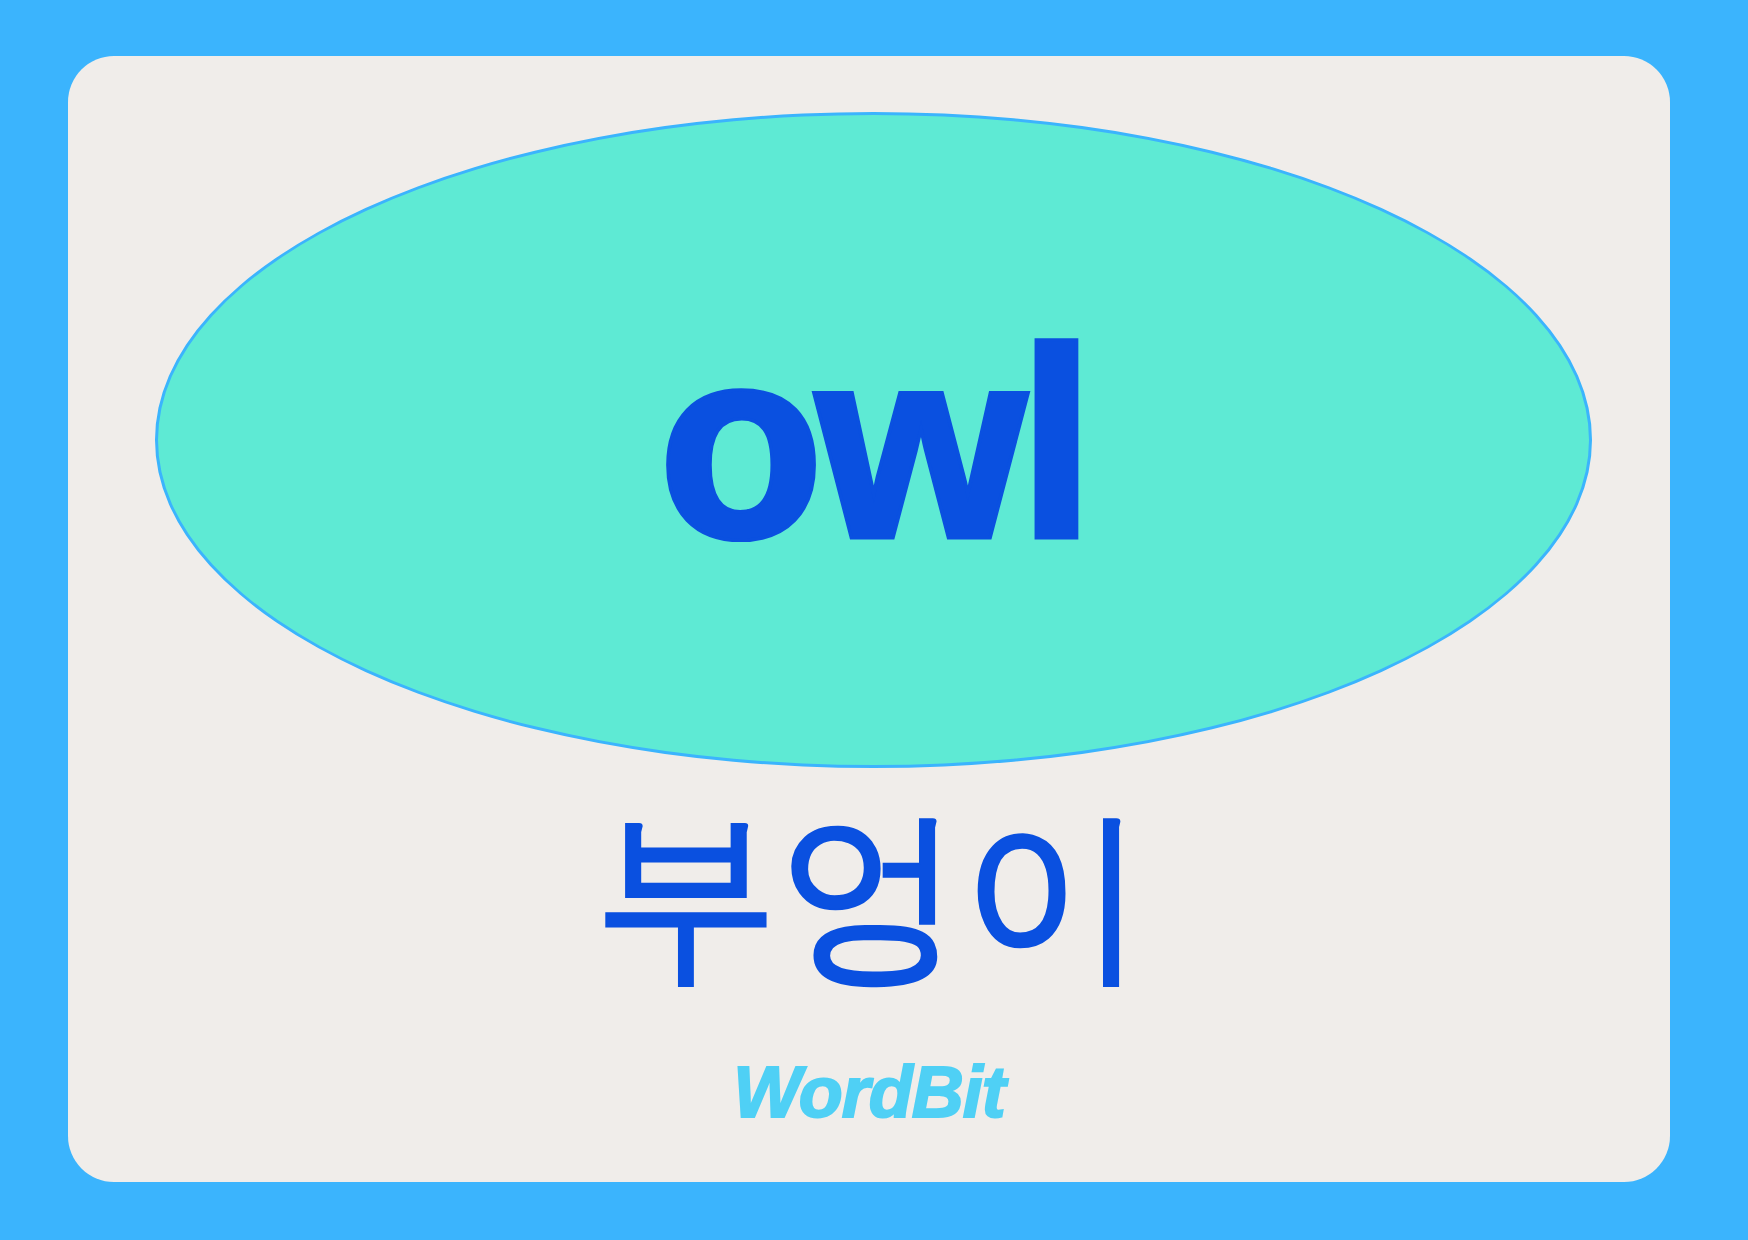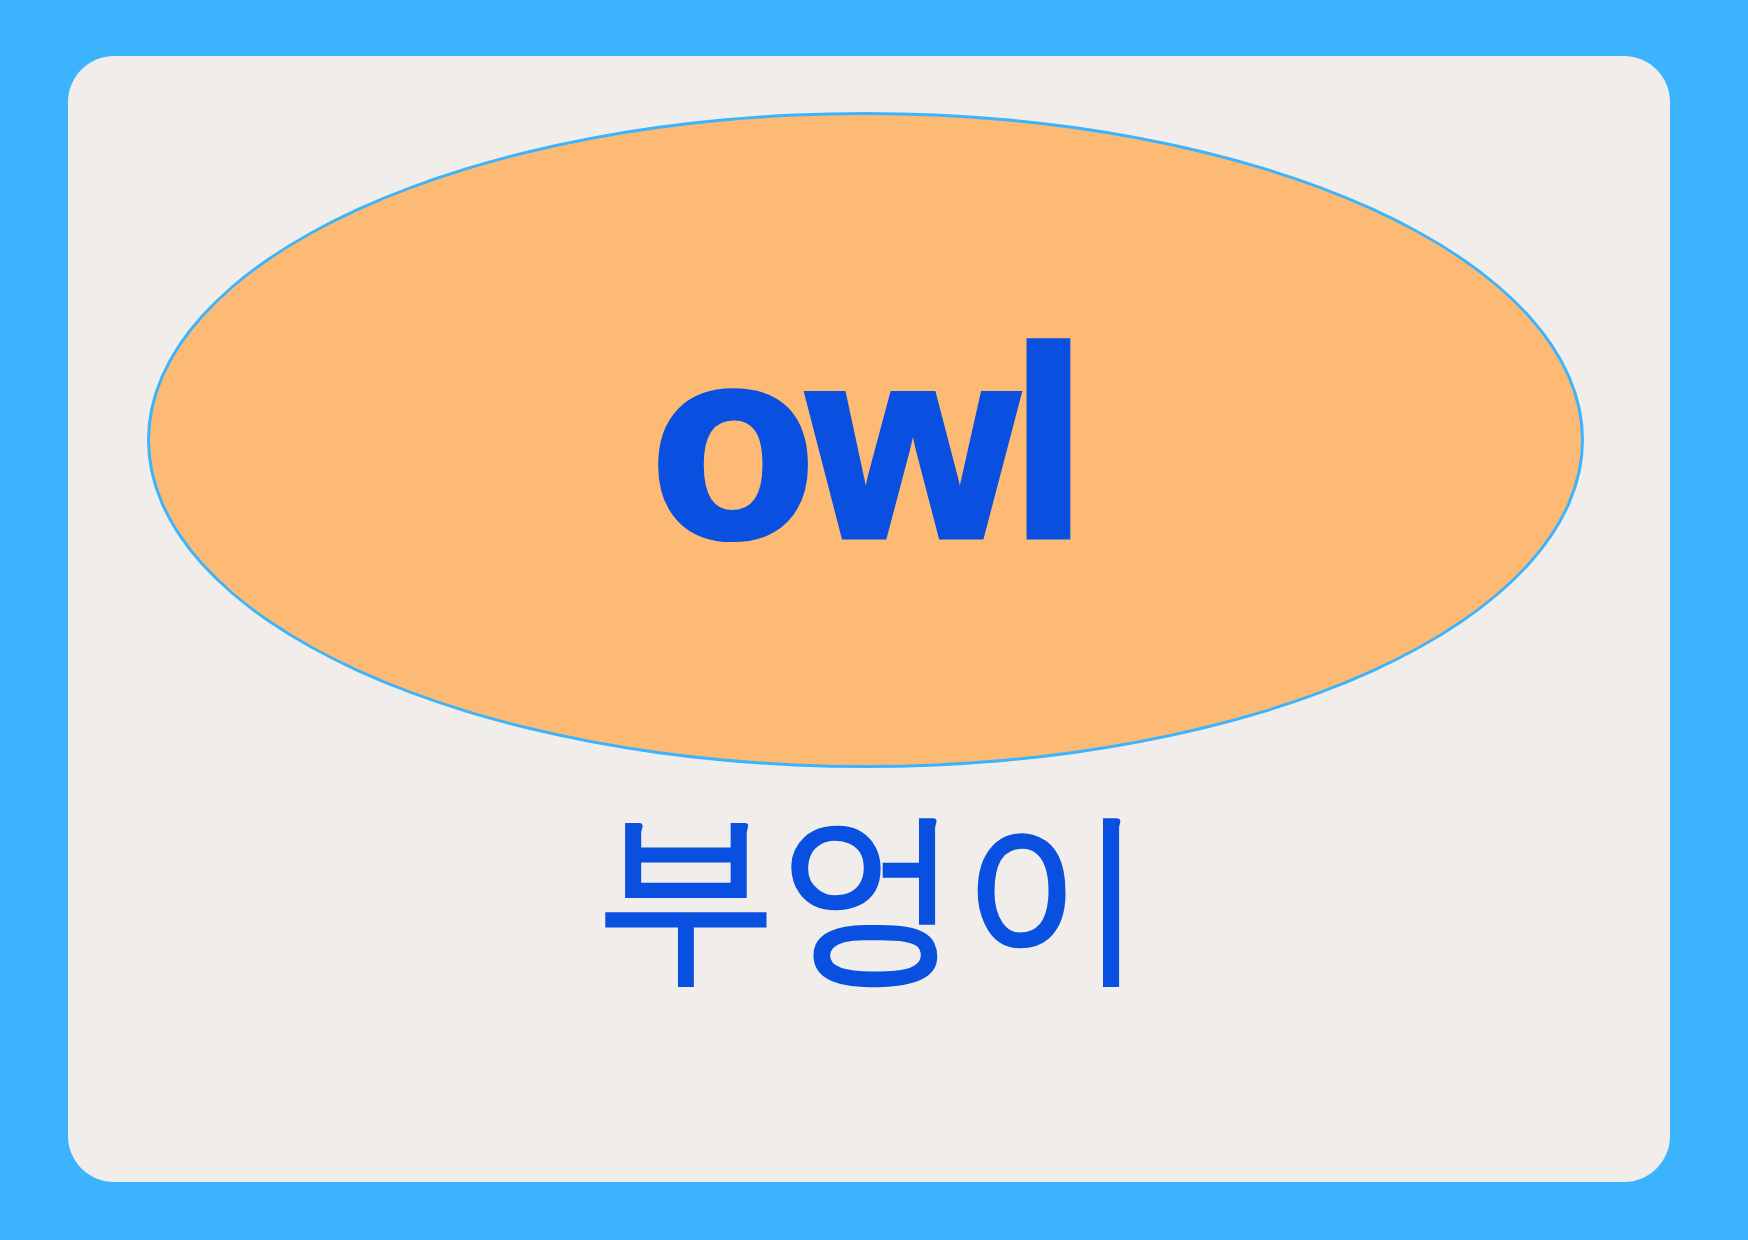--- a/index.html
+++ b/index.html
@@ -29,26 +29,26 @@
     width: 1602px;
     height: 1126px;
     background: #f0edea;
     border-radius: 46px;
     overflow: hidden;
   }
 
   
   #word-ellipse {
     position: absolute;
-    left: 79px;              
+    left: 87px;              
     top: 56px;               
     width: 1437px;           
     height: 656px;           
     border-radius: 50%;
-    background: #fdba74;
+    background: #5eead4;
     border: 3px solid #3bb4fd;
     box-sizing: border-box;
     display: flex;
     align-items: center;
     justify-content: center;
   }
 
   #term-text {
     color: #0a50e0;
     font-family: "Liberation Sans", "DejaVu Sans", sans-serif;
@@ -108,15 +108,16 @@
 <div id="flashcard-screen">
 
   <div id="card">
 
     <div id="word-ellipse">
       <span id="term-text">owl</span>
     </div>
 
     <div id="translation-text">부엉이</div>
 
+    <div id="brand-wordmark">WordBit</div>
 
   </div>
 </div>
 
 </body></html>

